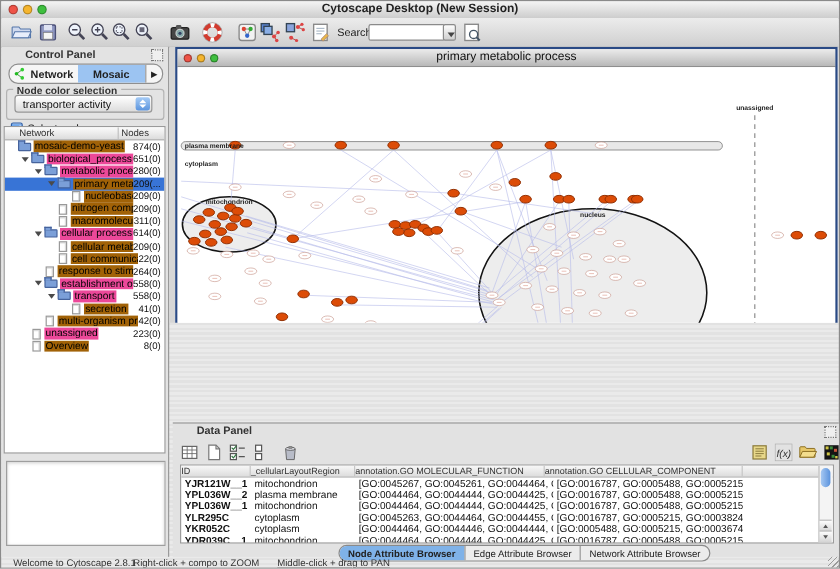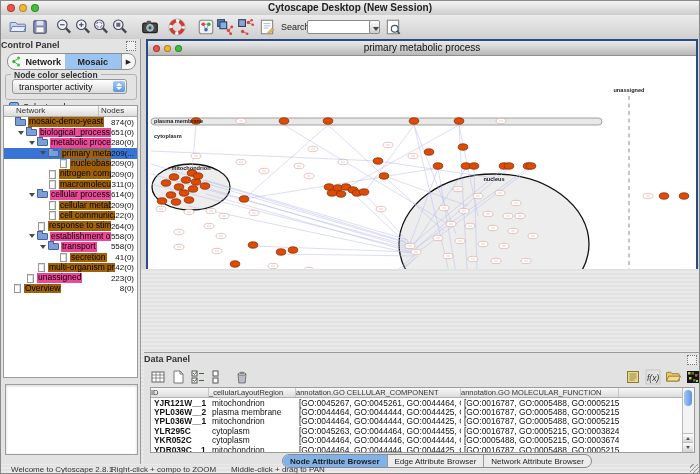--- a/index.html
+++ b/index.html
@@ -18,21 +18,21 @@
   .tbi{position:absolute;top:3px;width:18px;height:18px}
   .tbi svg{width:18px;height:18px}
   #search-label{position:absolute;left:280px;top:7px;font-size:9px;color:#222}
   #search-input{position:absolute;left:306px;top:5px;width:58px;height:12px;border:1px solid #8a8a8a;
                 border-radius:2px;font-size:9px;padding:0 2px;background:#fff}
   #search-arrow{position:absolute;left:368px;top:5px;width:11px;height:14px;background:linear-gradient(#fdfdfd,#cfcfcf);
                 border:1px solid #8a8a8a;border-radius:2px;box-sizing:border-box}
   #search-arrow:after{content:"";position:absolute;left:2.5px;top:5.5px;border-left:3px solid transparent;border-right:3px solid transparent;border-top:4px solid #444}
   
   #control-panel{position:absolute;left:0;top:38px;width:140px;height:425px;background:#e3e3e3;border-right:1px solid #9a9a9a;box-sizing:border-box}
-  .panel-head{position:absolute;left:0;top:1px;font-size:9px;font-weight:bold;color:#333}
+  .panel-head{position:absolute;left:20px;top:1px;font-size:9px;font-weight:bold;color:#333}
   .float-icon{position:absolute;right:4px;top:2px;width:8px;height:8px;border:1px dotted #777;background:#efefef}
   #cp-tabs{position:absolute;left:6px;top:14px;width:127px;height:15px;border:1px solid #8f8f8f;border-radius:8px;
            background:#f6f6f6;display:flex;overflow:hidden}
   .cp-tab{flex:1;display:flex;align-items:center;justify-content:center;gap:3px;font-size:9px;font-weight:bold;color:#222}
   .cp-tab.selected{background:#9cc4f2}
   .cp-arrow{width:13px;border-left:1px solid #9a9a9a;display:flex;align-items:center;justify-content:center;font-size:7px;color:#222;flex:none}
   #ncs-box{position:absolute;left:4px;top:35px;width:130px;height:24px;border:1px solid #b3b3b3;border-radius:3px}
   #ncs-label{position:absolute;left:5px;top:-5px;background:#e3e3e3;padding:0 3px;font-size:8.5px;font-weight:bold;color:#333}
   #dropdown{position:absolute;left:6px;top:4px;width:115px;height:15px;border:1px solid #979797;border-radius:3px;
             background:linear-gradient(#ffffff,#dcdcdc);font-size:9px;display:flex;align-items:center;padding-left:6px;box-sizing:border-box}
@@ -310,21 +310,21 @@
             <span class="icon-leaf"></span>
             <span class="tlabel green">multi-organism pro</span>
             <span class="tcount">42(0)</span>
           </div>
           <div class="tree-row" style="padding-left: 13px;">
             <span class="expander"></span>
             <span class="icon-leaf"></span>
             <span class="tlabel red">unassigned</span>
             <span class="tcount">223(0)</span>
           </div>
-          <div class="tree-row" style=" text-align: center;">
+          <div class="tree-row" style="padding-left: 13px; text-align: center;">
             <span class="expander"></span>
             <span class="icon-leaf"></span>
             <span class="tlabel green">Overview</span>
             <span class="tcount">8(0)</span>
           </div>
         </div>
     </div>
     <div id="birdseye"></div>
   </div>
 
@@ -635,22 +635,22 @@
           <rect x="6.5" y="3" width="2.5" height="2.5" fill="#3a8a3a"></rect>
           <rect x="10" y="5" width="2.5" height="2.5" fill="#c4533a"></rect>
           <rect x="4" y="8" width="2.5" height="2.5" fill="#cfc545"></rect>
           <rect x="8" y="10" width="2.5" height="2.5" fill="#3a8a3a"></rect>
           <rect x="11" y="11" width="2" height="2" fill="#cfc545"></rect>
         </svg></span>
     <div id="dp-table">
       <div class="dhead" id="dp-head">
           <span class="dh w0">ID</span>
           <span class="dh w1">_cellularLayoutRegion</span>
+          <span class="dh w3">annotation.GO MOLECULAR_FUNCTION</span>
           <span class="dh w2">annotation.GO CELLULAR_COMPONENT</span>
-          <span class="dh w3">annotation.GO MOLECULAR_FUNCTION</span>
         </div>
       <div id="dp-rows">
           <div class="drow">
             <span class="dc w0">YJR121W__1</span>
             <span class="dc w1">mitochondrion</span>
             <span class="dc w2">[GO:0045267, GO:0045261, GO:0044464, G...</span>
             <span class="dc w3">[GO:0016787, GO:0005488, GO:0005215, G...</span>
           </div>
           <div class="drow">
             <span class="dc w0">YPL036W__2</span>

